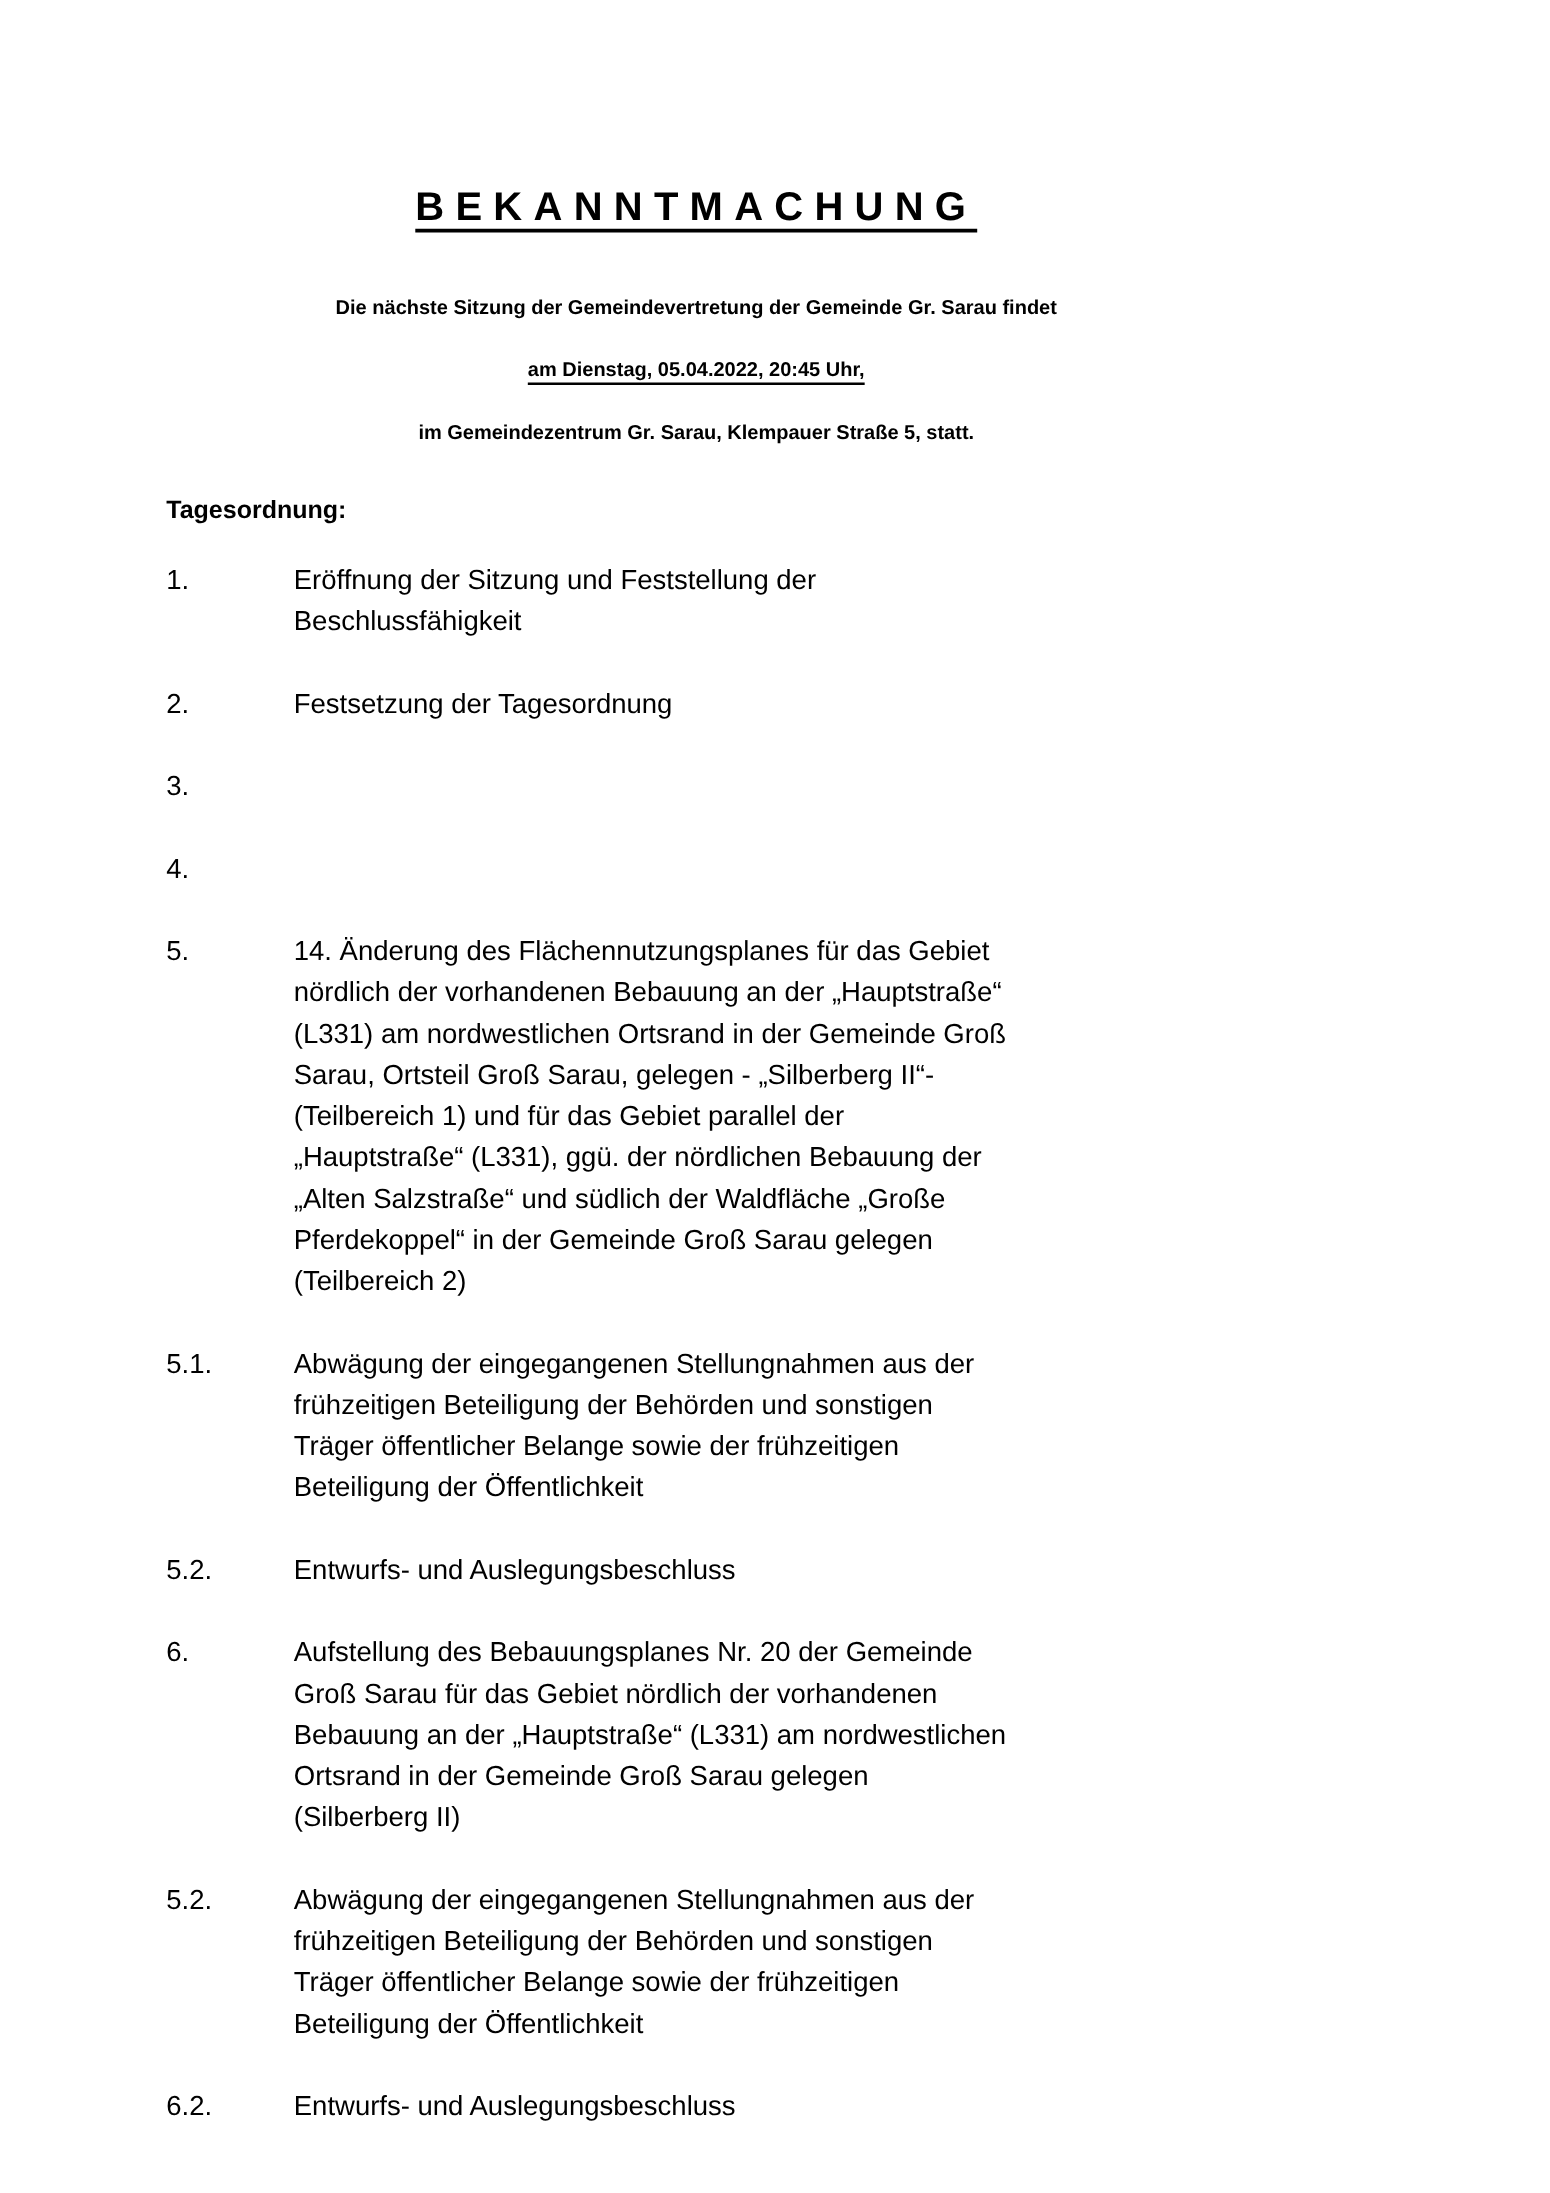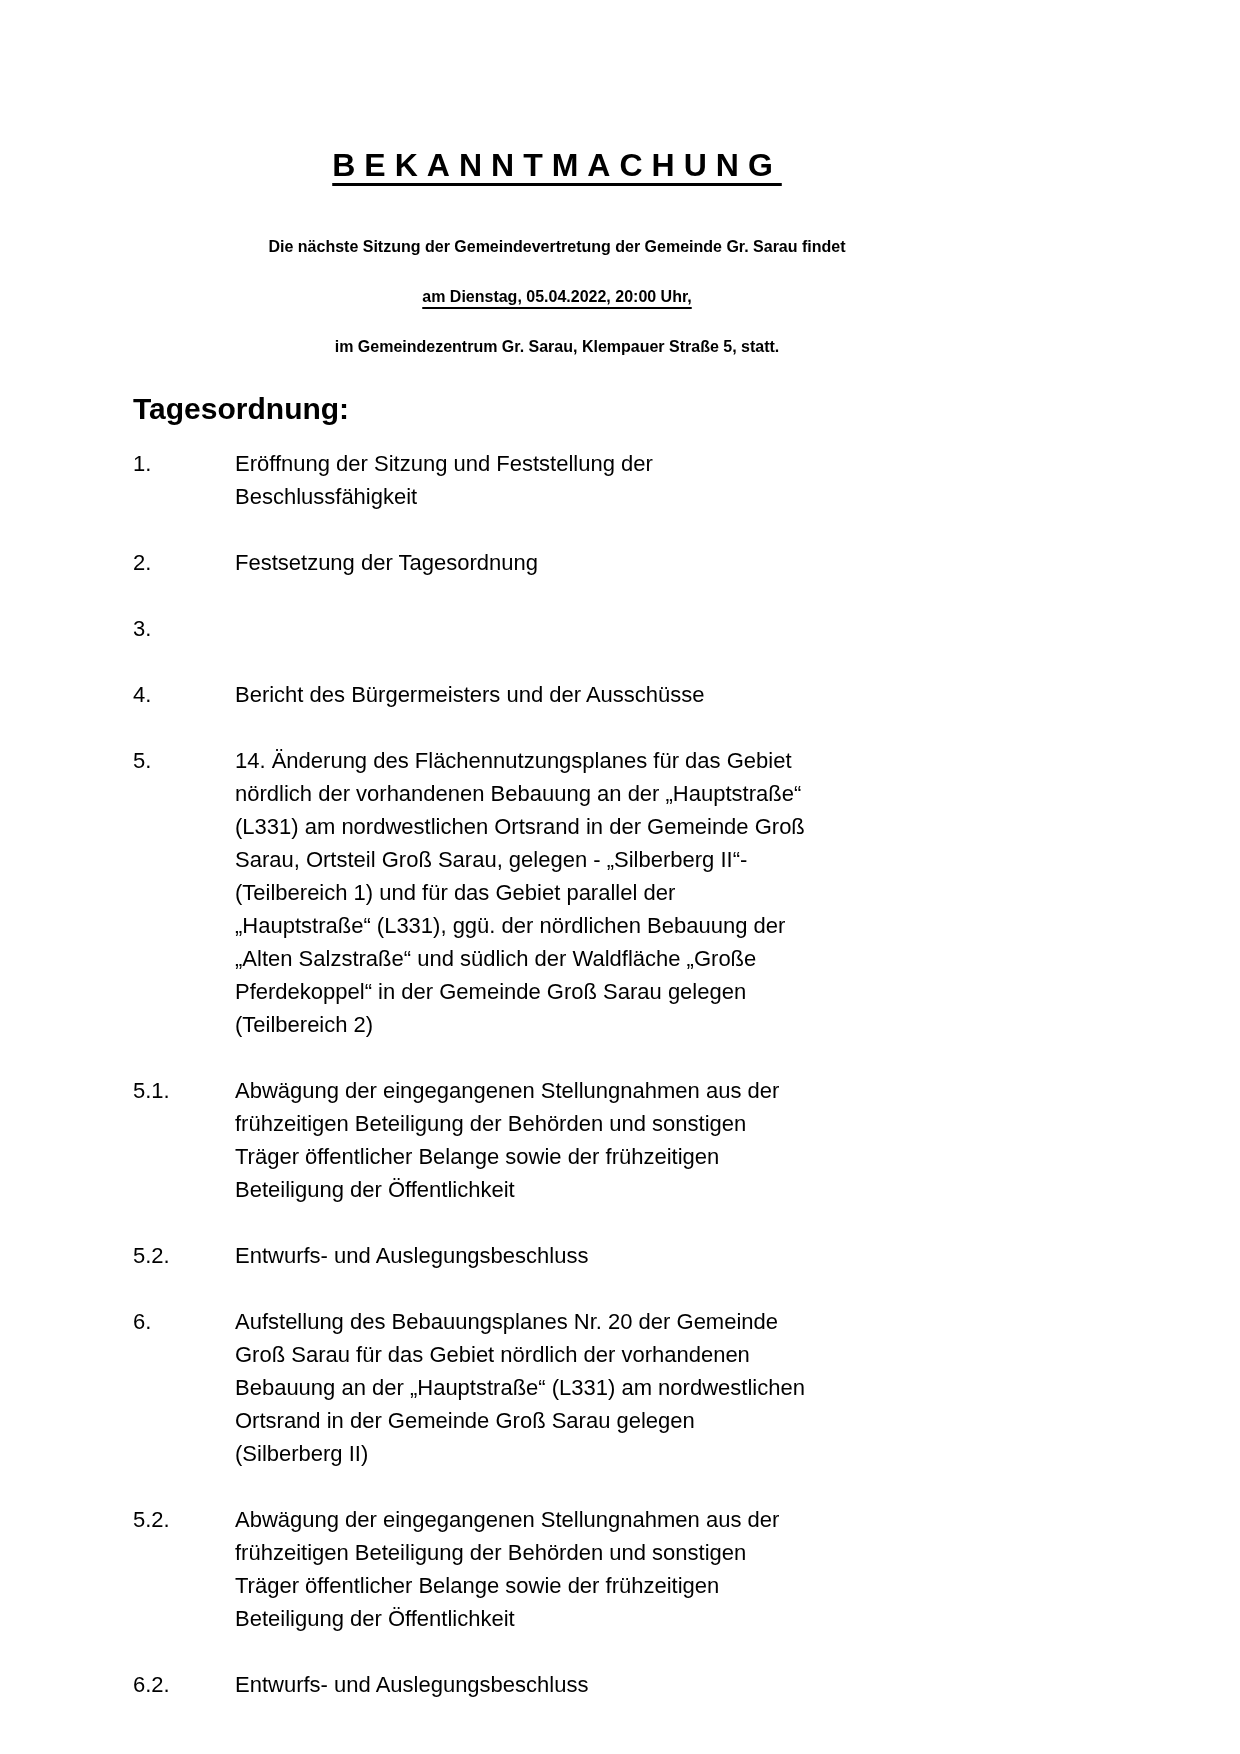--- a/index.html
+++ b/index.html
@@ -40,21 +40,21 @@
     line-height: 33px;
     font-weight: bold;
   }
   .intro-line.underlined {
     text-decoration: underline;
     text-decoration-thickness: 2px;
     text-underline-offset: 5px;
   }
   .agenda-heading {
     margin: 29px 0 22px 0;
-    font-size: 30px;
+    font-size: 20px;
     line-height: 33px;
     font-weight: bold;
     text-align: left;
   }
   .agenda-list {
     font-size: 22px;
     line-height: 33px;
   }
   .agenda-row {
     display: flex;
@@ -71,21 +71,21 @@
   }
 </style>
 </head>
 <body>
 
 <div class="page">
 
   <h1 class="doc-title"><span class="underlined">BEKANNTMACHUNG</span></h1>
 
   <p class="intro-line">Die nächste Sitzung der Gemeindevertretung der Gemeinde Gr. Sarau findet</p>
-  <p class="intro-line underlined">am Dienstag, 05.04.2022, 20:00 Uhr,</p>
+  <p class="intro-line underlined">am Dienstag, 05.04.2022, 20:45 Uhr,</p>
   <p class="intro-line">im Gemeindezentrum Gr. Sarau, Klempauer Straße 5, statt.</p>
 
   <p class="agenda-heading">Tagesordnung:</p>
 
   <div class="agenda-list">
 
     <div class="agenda-row">
       <span class="agenda-num">1.</span>
       <span class="agenda-text">Eröffnung der Sitzung und Feststellung der
 Beschlussfähigkeit</span>
@@ -95,21 +95,20 @@
       <span class="agenda-num">2.</span>
       <span class="agenda-text">Festsetzung der Tagesordnung</span>
     </div>
 
     <div class="agenda-row">
       <span class="agenda-num">3.</span>
     </div>
 
     <div class="agenda-row">
       <span class="agenda-num">4.</span>
-      <span class="agenda-text">Bericht des Bürgermeisters und der Ausschüsse</span>
     </div>
 
     <div class="agenda-row">
       <span class="agenda-num">5.</span>
       <span class="agenda-text">14. Änderung des Flächennutzungsplanes für das Gebiet
 nördlich der vorhandenen Bebauung an der „Hauptstraße“
 (L331) am nordwestlichen Ortsrand in der Gemeinde Groß
 Sarau, Ortsteil Groß Sarau, gelegen - „Silberberg II“-
 (Teilbereich 1) und für das Gebiet parallel der
 „Hauptstraße“ (L331), ggü. der nördlichen Bebauung der

